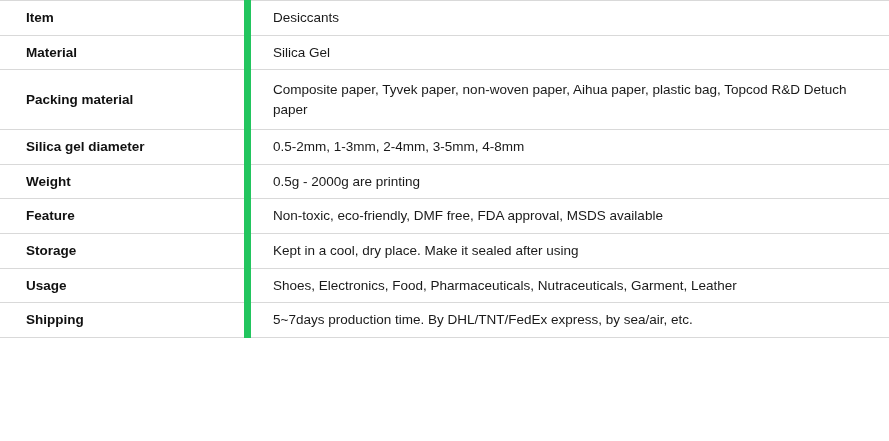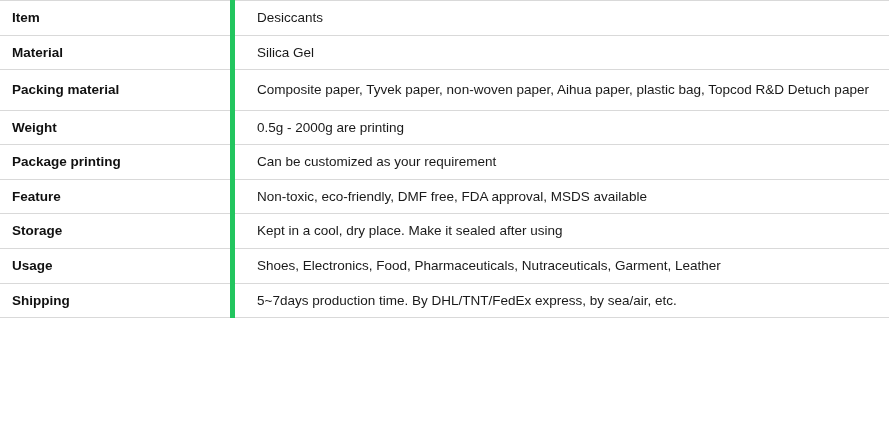--- a/index.html
+++ b/index.html
@@ -27,23 +27,23 @@
   }
   .spec-table td {
     vertical-align: middle;
     padding: 7px 10px 7px 12px;
     font-size: 13.5px;
     line-height: 1.45;
   }
   .spec-table td.label {
     width: 208px;
     font-weight: bold;
-    border-right: 5px solid #22c55e;
+    border-right: 7px solid #22c55e;
     color: #111111;
-    padding-left: 12px;
+    padding-left: 26px;
   }
   .spec-table td.value {
     color: #1a1a1a;
     padding-left: 22px;
   }
   .tall td {
     padding-top: 10px;
     padding-bottom: 10px;
   }
 </style>
@@ -58,26 +58,26 @@
     </tr>
     <tr>
       <td class="label">Material</td>
       <td class="value">Silica Gel</td>
     </tr>
     <tr class="tall">
       <td class="label">Packing material</td>
       <td class="value">Composite paper, Tyvek paper, non-woven paper, Aihua paper, plastic bag, Topcod R&amp;D Detuch paper</td>
     </tr>
     <tr>
+      <td class="label">Silica gel diameter</td>
+      <td class="value">0.5-2mm, 1-3mm, 2-4mm, 3-5mm, 4-8mm</td>
+    </tr>
+    <tr>
       <td class="label">Weight</td>
       <td class="value">0.5g - 2000g are printing</td>
-    </tr>
-    <tr>
-      <td class="label">Package printing</td>
-      <td class="value">Can be customized as your requirement</td>
     </tr>
     <tr>
       <td class="label">Feature</td>
       <td class="value">Non-toxic, eco-friendly, DMF free, FDA approval, MSDS available</td>
     </tr>
     <tr>
       <td class="label">Storage</td>
       <td class="value">Kept in a cool, dry place. Make it sealed after using</td>
     </tr>
     <tr>

